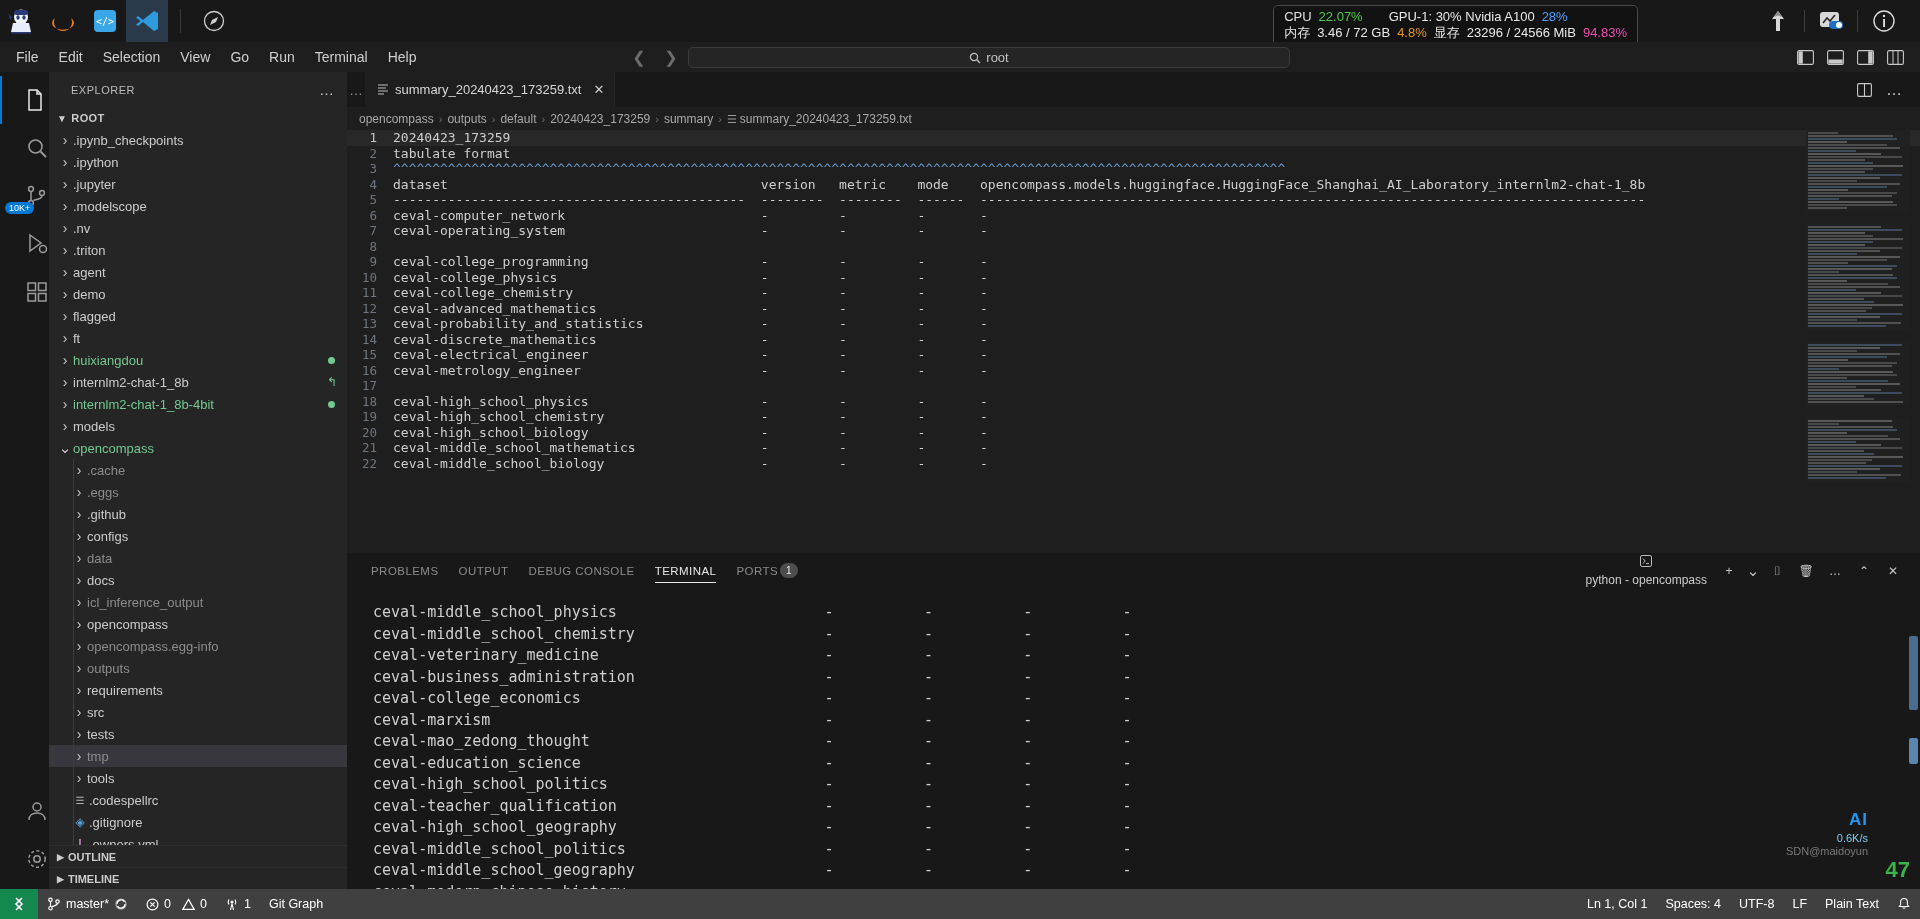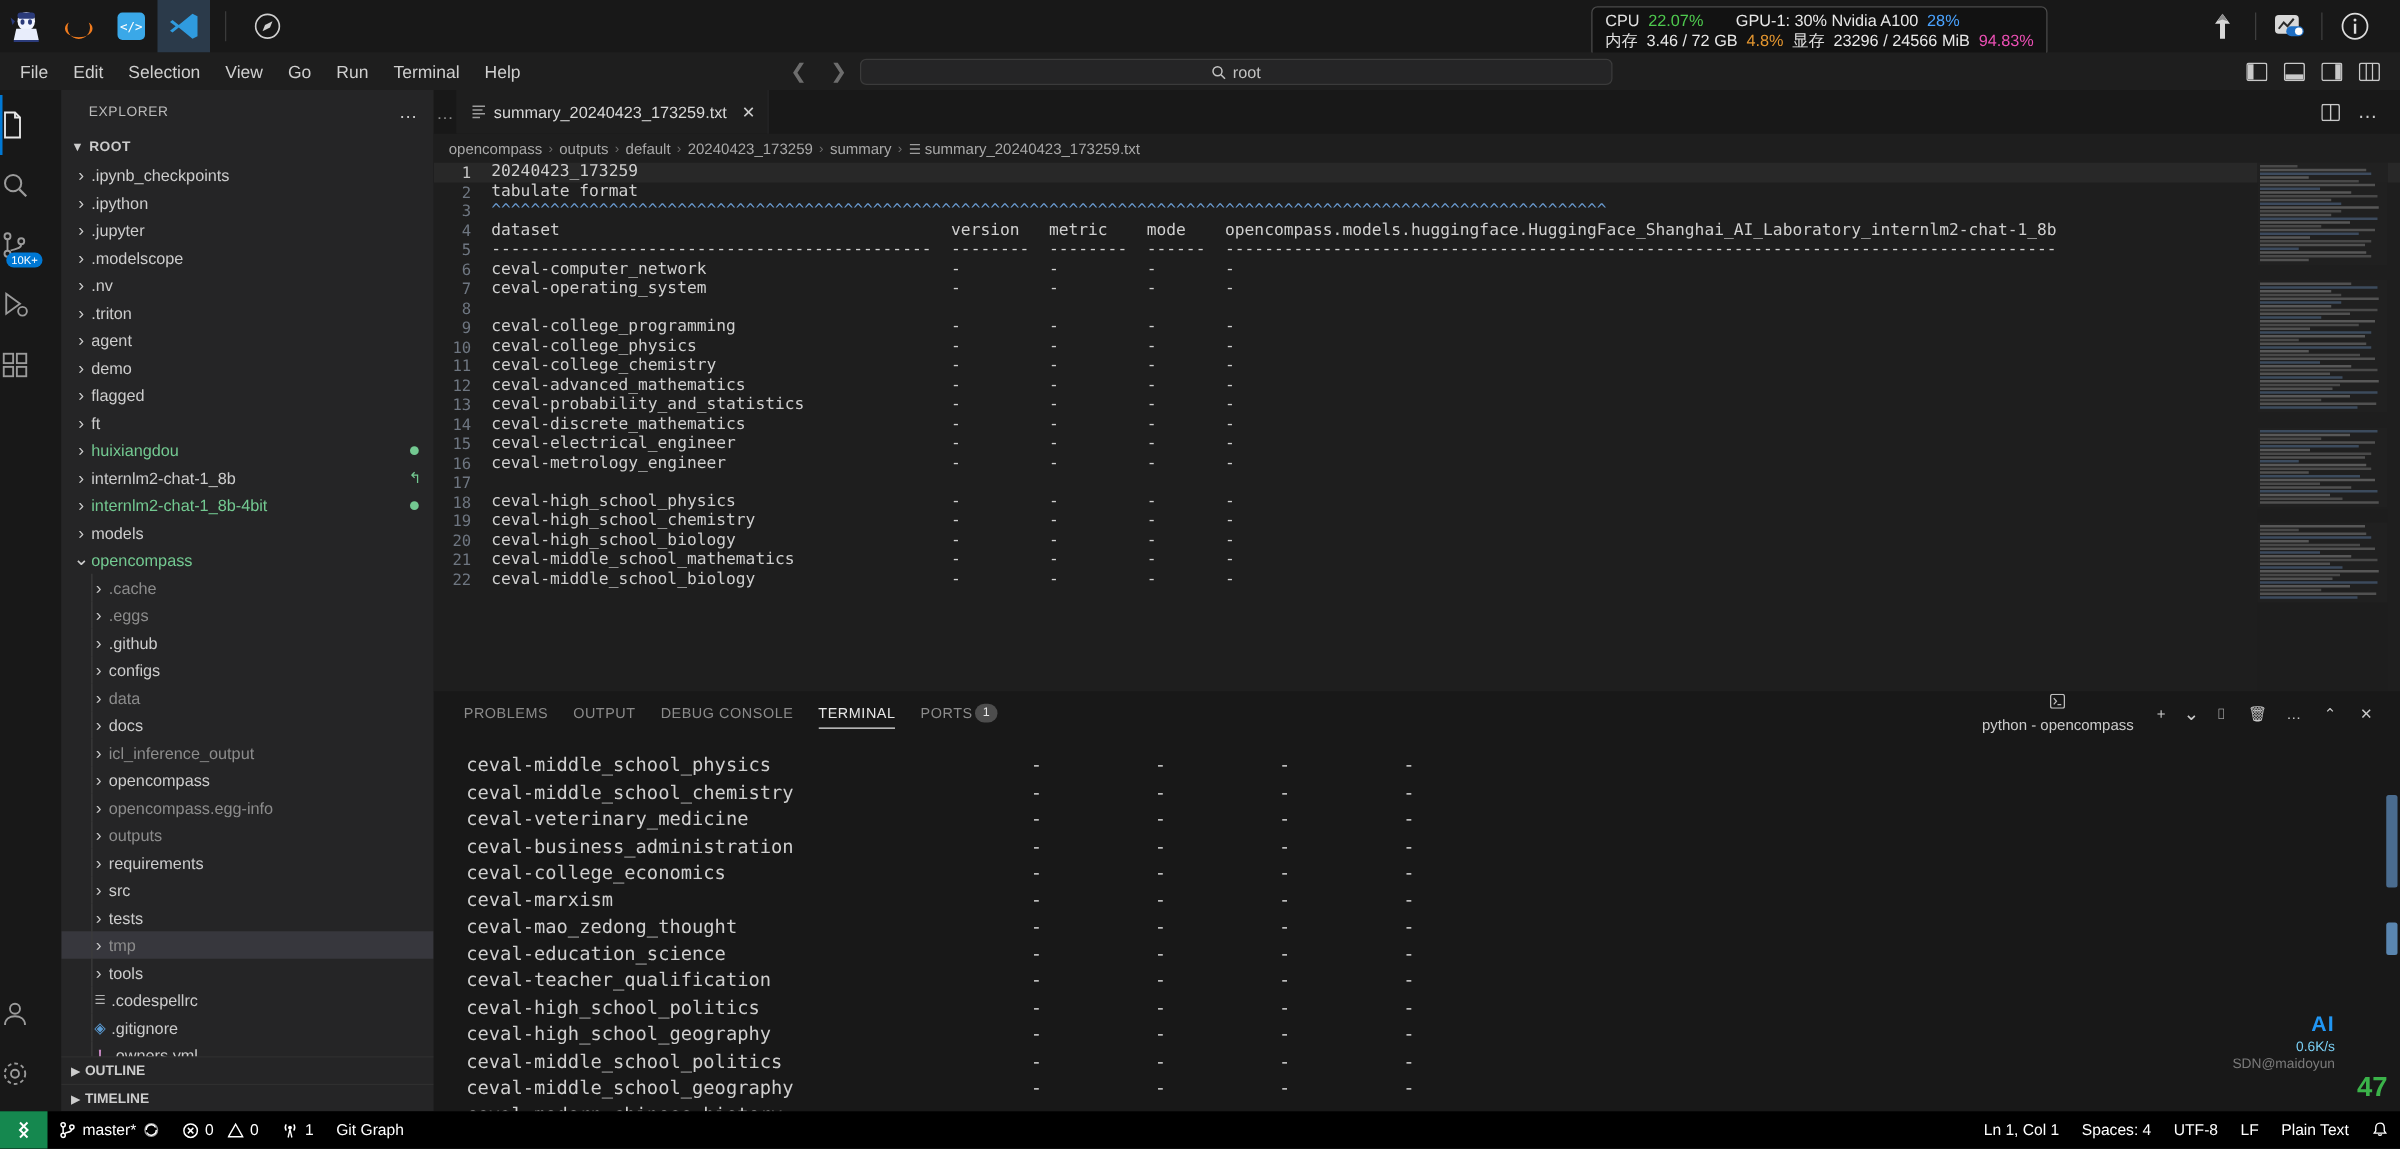--- a/index.html
+++ b/index.html
@@ -80,21 +80,21 @@
   }
   .licon { width: 26px; height: 22px; display: flex; align-items: center; justify-content: center; }
 
   
   .activitybar {
     position: absolute; left: 0; top: 72px; width: 49px; height: 817px;
     background: #181818; display: flex; flex-direction: column; align-items: center;
   }
   .abtop { display: flex; flex-direction: column; align-items: center; padding-top: 4px; }
   .abitem {
-    width: 49px; height: 48px; display: flex; align-items: center; justify-content: flex-start;
+    width: 49px; height: 48px; display: flex; align-items: center; justify-content: flex-end;
     position: relative; color: #858585;
   }
   .abitem.active { color: #e7e7e7; }
   .abitem.active::before {
     content: ""; position: absolute; left: 0; top: 0; width: 2px; height: 48px; background: #0078d4;
   }
   .abbadge {
     position: absolute; left: 5px; bottom: 6px;
     background: #0078d4; color: #fff; font-size: 9px; line-height: 12px;
     border-radius: 9px; padding: 0 4px; min-width: 17px; text-align: center;
@@ -252,21 +252,21 @@
   .ai-rate { color: #7ad0f5; font-size: 11px; margin-top: 2px; }
   .ai-ip { color: #7a7a7a; font-size: 11px; margin-top: 1px; }
   .net-circle {
     position: absolute; right: 10px; bottom: 36px;
     color: #3bb34a; font-size: 22px; font-weight: bold;
   }
 
   
   .statusbar {
     position: absolute; left: 0; bottom: 0; width: 1920px; height: 30px;
-    background: #000000; display: flex; align-items: center; color: #ffffff; font-size: 12.5px;
+    background: #404040; display: flex; align-items: center; color: #ffffff; font-size: 12.5px;
   }
   .sb-remote {
     width: 38px; height: 30px; background: #15884f; display: flex; align-items: center; justify-content: center;
   }
   .sitem { display: flex; align-items: center; gap: 5px; padding: 0 9px; height: 30px; }
   .statusright { margin-left: auto; display: flex; align-items: center; }
 
   svg { display: block; }
 </style>
 </head>
@@ -872,22 +872,22 @@
     <div class="termbody">
       <div id="termlines">
           <div class="tline">ceval-middle_school_physics                       -          -          -          -</div>
           <div class="tline">ceval-middle_school_chemistry                     -          -          -          -</div>
           <div class="tline">ceval-veterinary_medicine                         -          -          -          -</div>
           <div class="tline">ceval-business_administration                     -          -          -          -</div>
           <div class="tline">ceval-college_economics                           -          -          -          -</div>
           <div class="tline">ceval-marxism                                     -          -          -          -</div>
           <div class="tline">ceval-mao_zedong_thought                          -          -          -          -</div>
           <div class="tline">ceval-education_science                           -          -          -          -</div>
+          <div class="tline">ceval-high_school_politics                        -          -          -          -</div>
           <div class="tline">ceval-teacher_qualification                       -          -          -          -</div>
-          <div class="tline">ceval-high_school_politics                        -          -          -          -</div>
           <div class="tline">ceval-high_school_geography                       -          -          -          -</div>
           <div class="tline">ceval-middle_school_politics                      -          -          -          -</div>
           <div class="tline">ceval-middle_school_geography                     -          -          -          -</div>
           <div class="tline">ceval-modern_chinese_history                      -          -          -          -</div>
         </div>
       <div class="term-scroll"></div>
       <div class="term-scroll2"></div>
     </div>
   </div>
 

